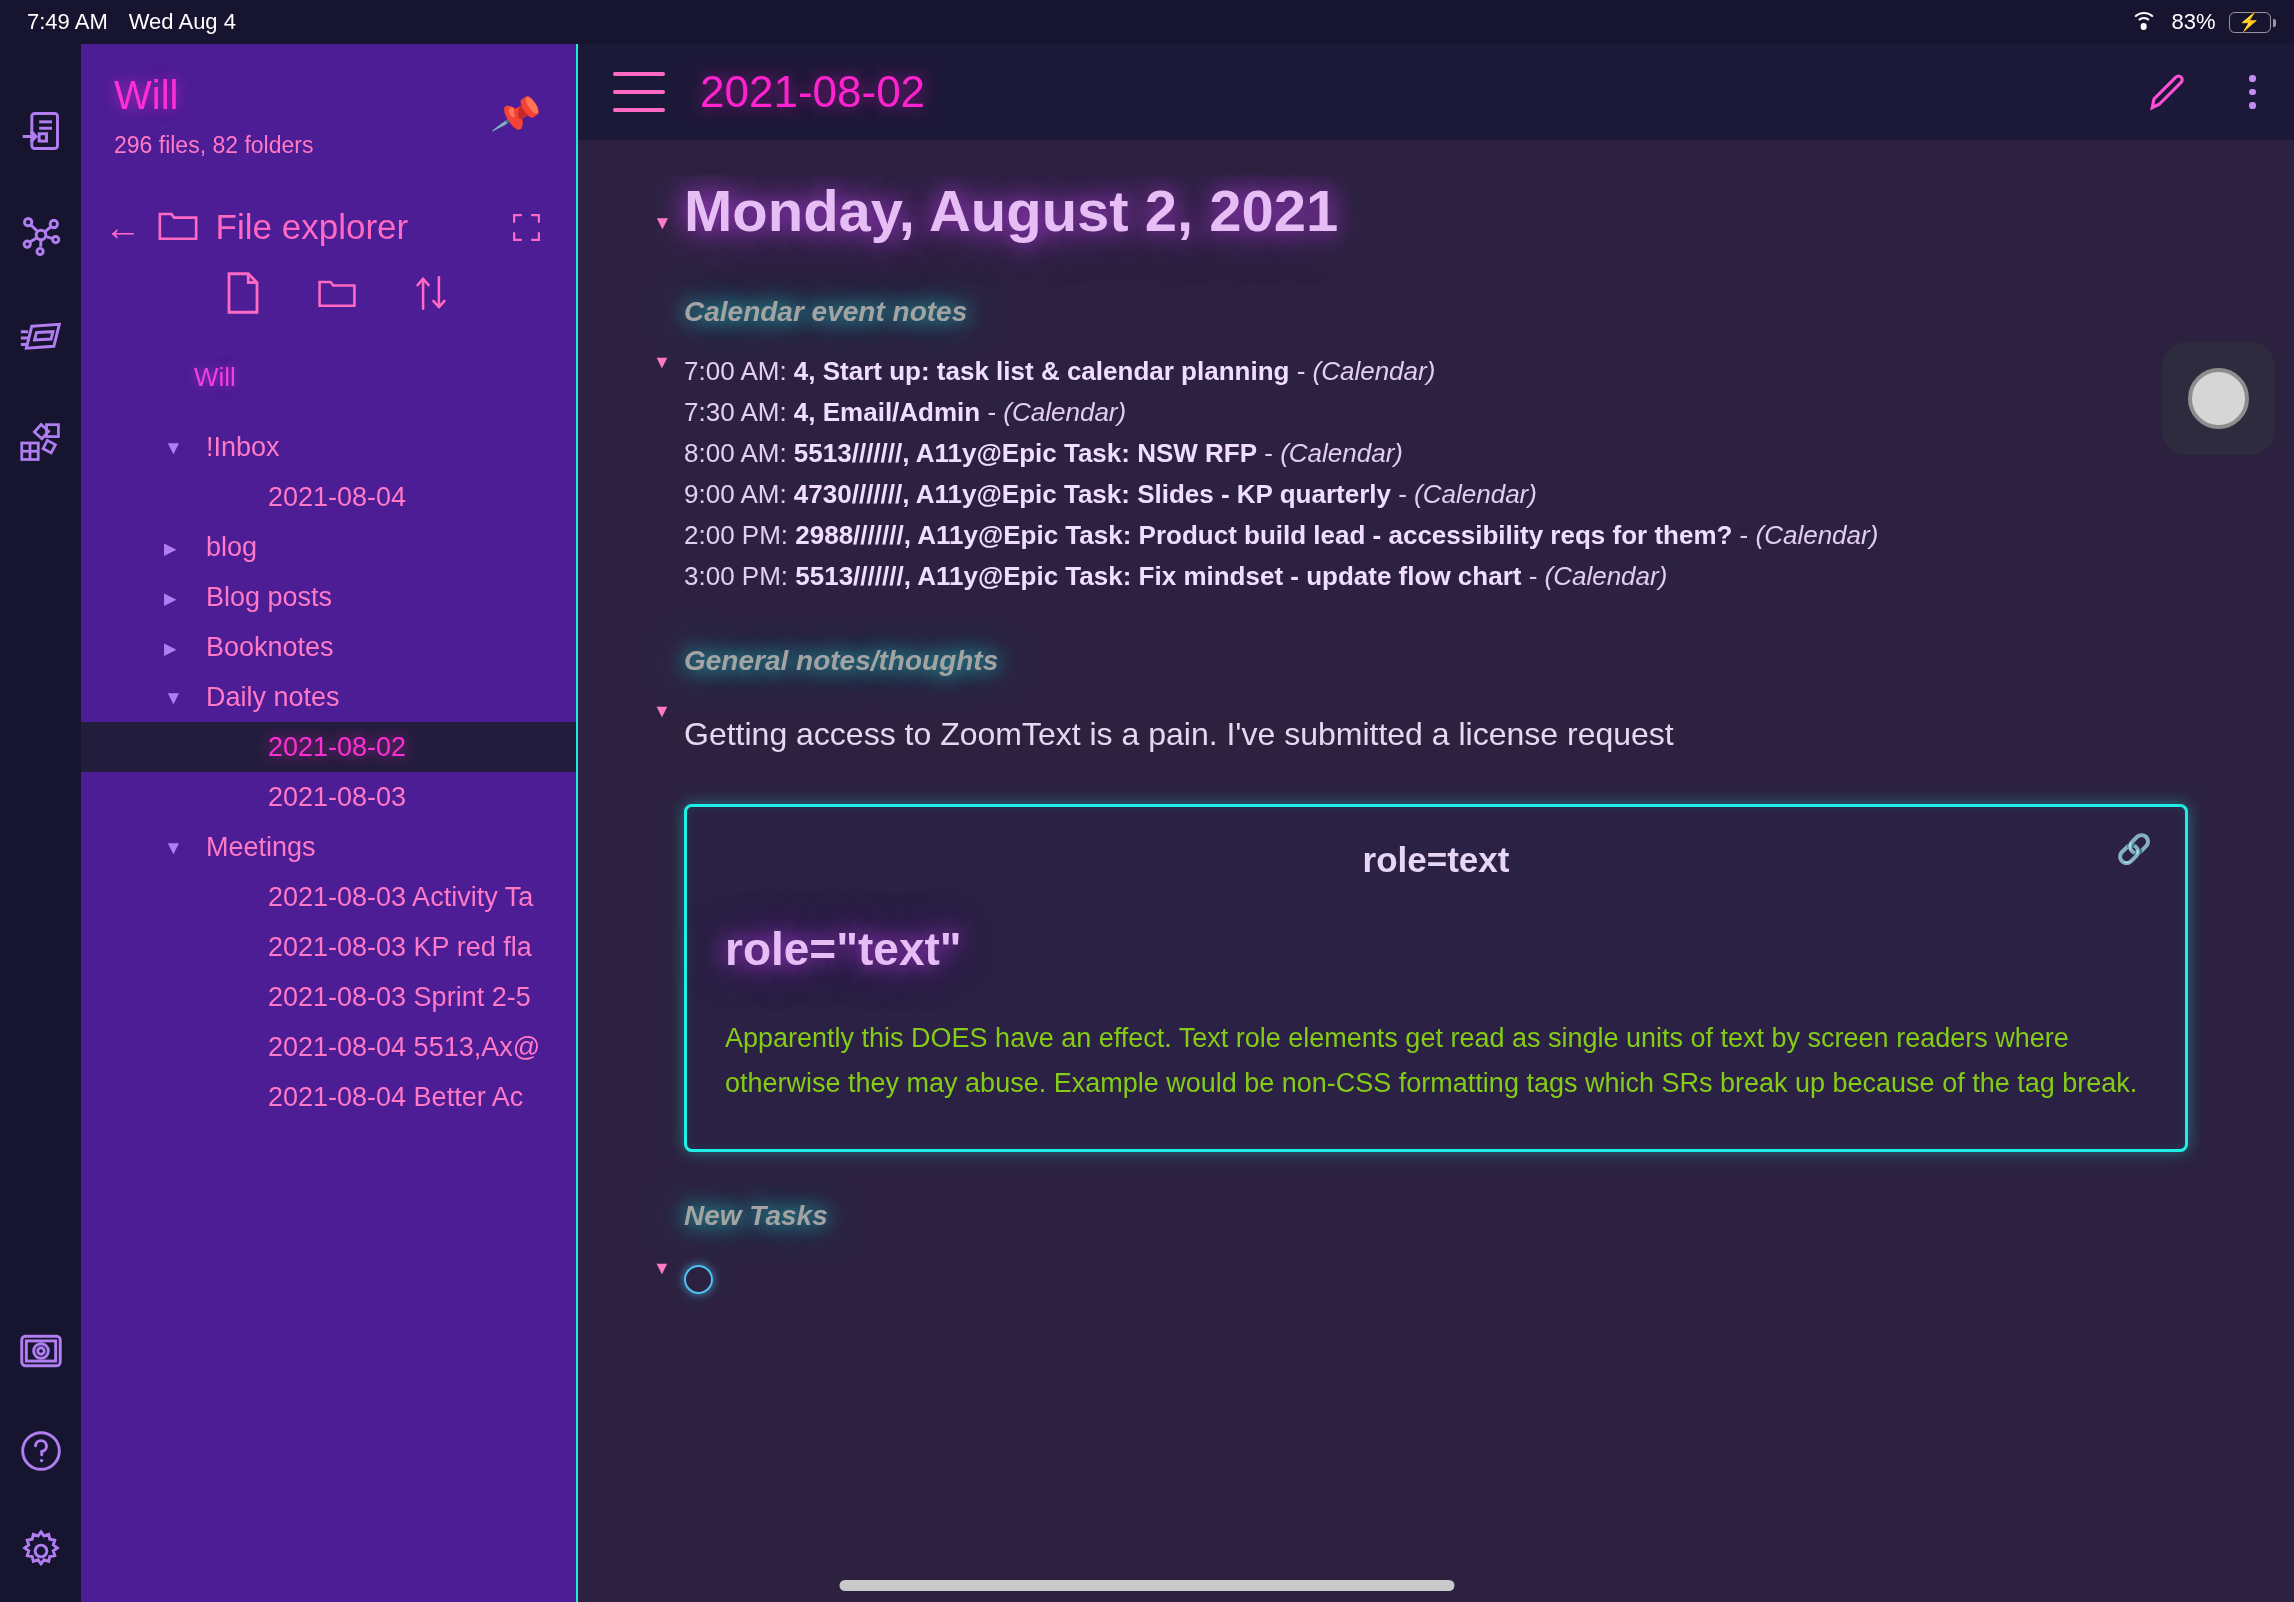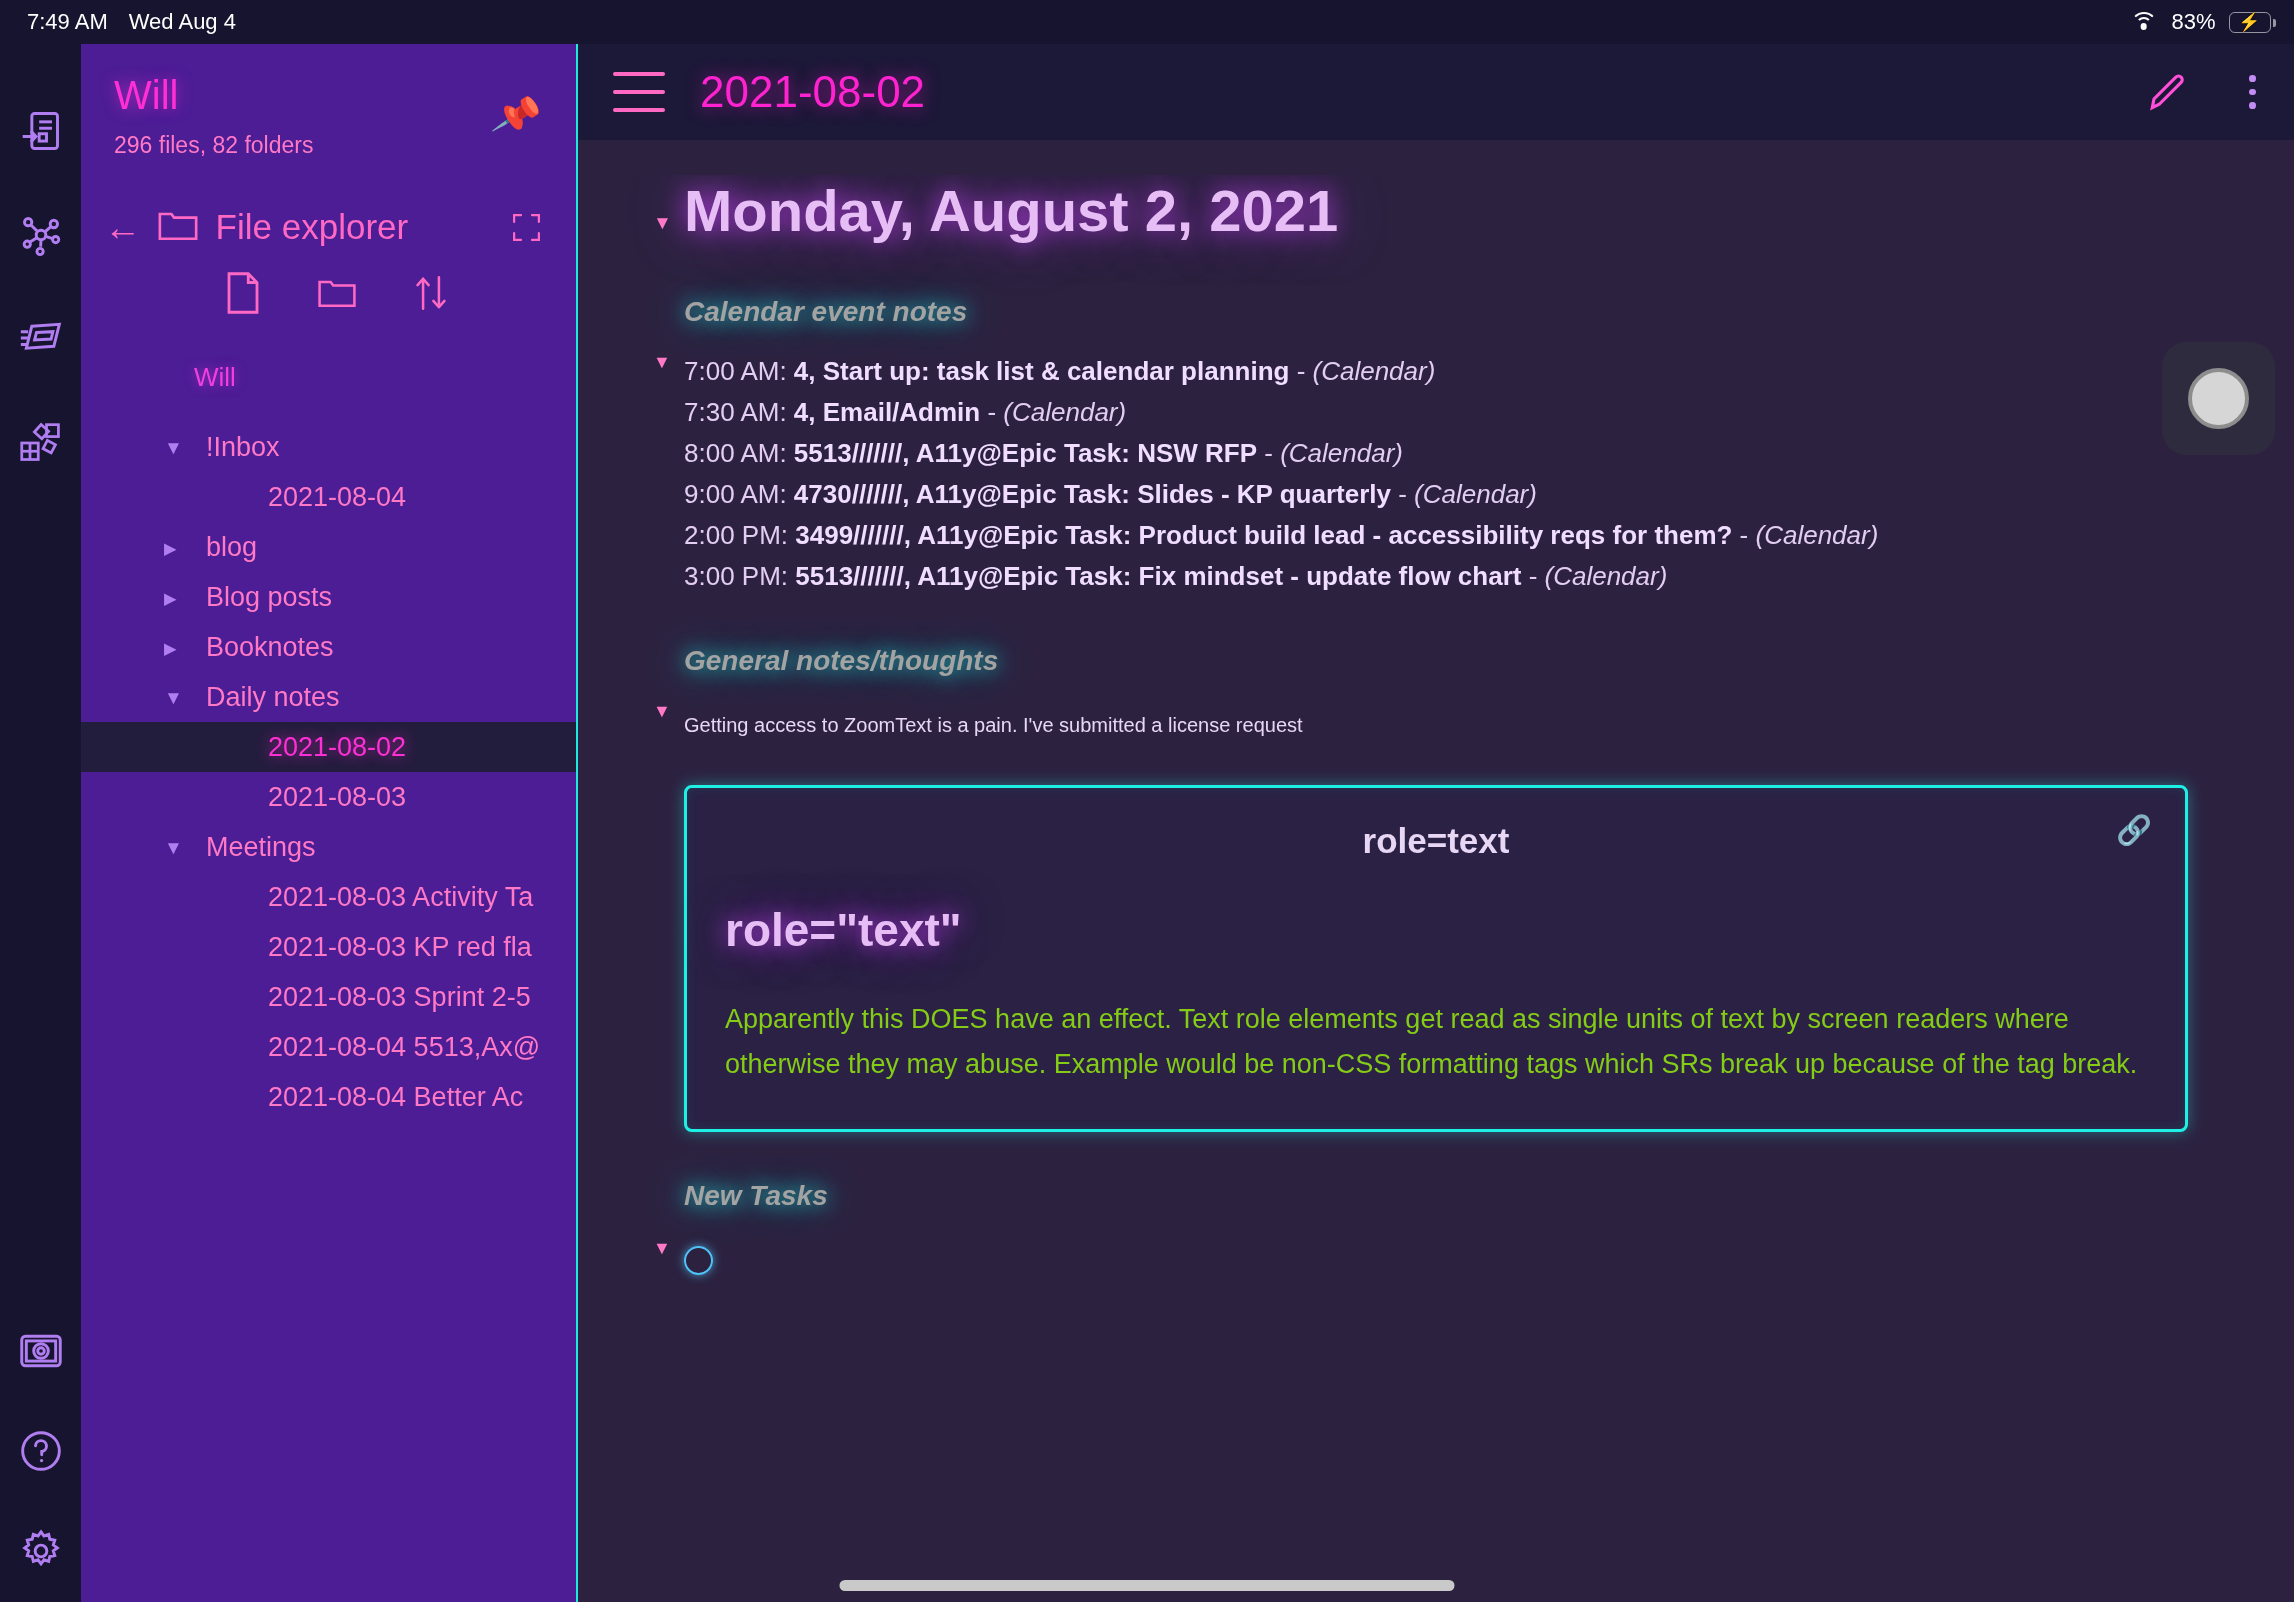--- a/index.html
+++ b/index.html
@@ -183,21 +183,21 @@
     color: #a3a3a3; font-size: 28px; font-weight: 700; line-height: 1.3;
     text-shadow: 0 0 19px rgba(32,230,224,.85), 0 0 44px rgba(32,230,224,.45);
     margin: 46px 0 21px 0;
     font-style: italic;
   }
 
   .evt { color: #e3cdf2; font-size: 26px; line-height: 1.58; }
   .evt b { color: #f0ddff; font-weight: 700; }
   .evt i { font-style: italic; color: #e3cdf2; }
 
-  p.para { color: #e8d6f5; font-size: 20px; line-height: 1.6; margin-top: 29px; }
+  p.para { color: #e8d6f5; font-size: 32px; line-height: 1.6; margin-top: 29px; }
 
   
   #embed {
     margin: 44px 106px 0 106px;
     border: 3.8px solid #1ff0e6;
     border-radius: 7.7px;
     background: #2a2144;
     padding: 33px 38px 42px 38px;
     position: relative;
     box-shadow: 0 0 15.4px rgba(31,240,230,.38), inset 0 0 11.5px rgba(31,240,230,.10);
@@ -468,21 +468,21 @@
         </div>
 
         <div class="blk">
           <span class="fold h2" style="top:58px">▼</span>
           <h2 class="doc">Calendar event notes</h2>
           <div id="events">
               <div class="evt"><span>7:00 AM: </span><b>4, Start up: task list &amp; calendar planning</b> - <i>(Calendar)</i></div>
               <div class="evt"><span>7:30 AM: </span><b>4, Email/Admin</b> - <i>(Calendar)</i></div>
               <div class="evt"><span>8:00 AM: </span><b>5513///////, A11y@Epic Task: NSW RFP</b> - <i>(Calendar)</i></div>
               <div class="evt"><span>9:00 AM: </span><b>4730///////, A11y@Epic Task: Slides - KP quarterly</b> - <i>(Calendar)</i></div>
-              <div class="evt"><span>2:00 PM: </span><b>3499///////, A11y@Epic Task: Product build lead - accessibility reqs for them?</b> - <i>(Calendar)</i></div>
+              <div class="evt"><span>2:00 PM: </span><b>2988///////, A11y@Epic Task: Product build lead - accessibility reqs for them?</b> - <i>(Calendar)</i></div>
               <div class="evt"><span>3:00 PM: </span><b>5513///////, A11y@Epic Task: Fix mindset - update flow chart</b> - <i>(Calendar)</i></div>
             </div>
         </div>
 
         <div class="blk">
           <span class="fold h2" style="top:58px">▼</span>
           <h2 class="doc">General notes/thoughts</h2>
           <p class="para">Getting access to ZoomText is a pain. I've submitted a license request</p>
         </div>
 

